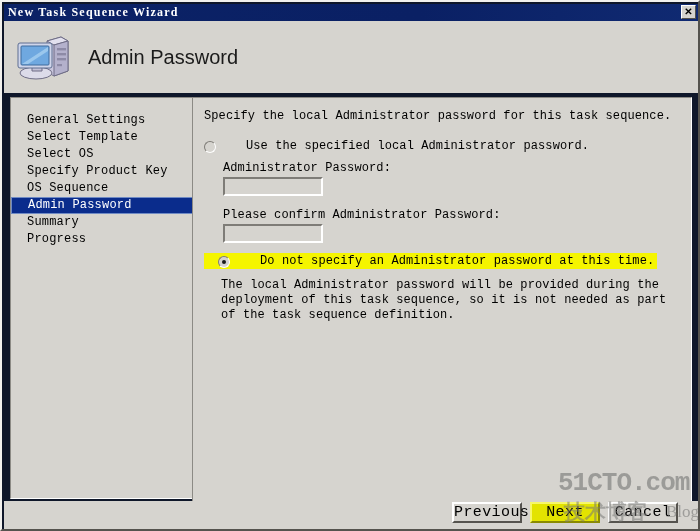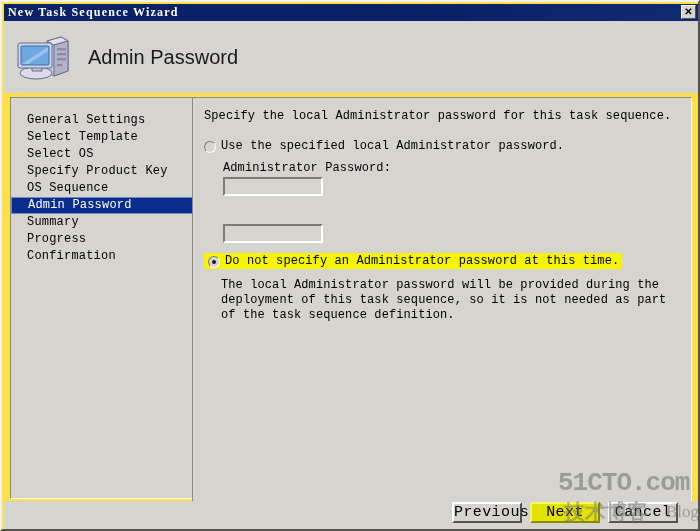--- a/index.html
+++ b/index.html
@@ -7,21 +7,21 @@
     padding: 0;
     background: #ffffff;
   }
   body {
     font-family: "Liberation Sans", sans-serif;
   }
   #app-window {
     position: relative;
     width: 700px;
     height: 531px;
-    background: #fde047;
+    background: #0f172a;
     overflow: hidden;
     box-sizing: border-box;
     border-left: 2px solid #f2f1ee;
     border-top: 2px solid #f2f1ee;
     border-right: 2px solid #55534e;
     border-bottom: 2px solid #55534e;
   }
 
   
   #titlebar {
@@ -151,26 +151,27 @@
   #intro-text {
     position: absolute;
     left: 11px;
     top: 11px;
     white-space: nowrap;
   }
   .radio-row {
     position: absolute;
     display: flex;
     align-items: flex-start;
+    gap: 25px;
   }
   #radio-row-specified { left: 11px; top: 41px; }
   #radio-row-nospecify {
     left: 11px; top: 155px;
     background: #f5f500;
-    padding: 1px 3px 1px 4px;
+    padding: 1px 3px 1px 14px;
     text-align: center;
   }
   .radio-glyph {
     width: 12px;
     height: 12px;
     border-radius: 50%;
     border-left: 1px solid #7e7c77;
     border-top: 1px solid #7e7c77;
     border-right: 1px solid #ffffff;
     border-bottom: 1px solid #ffffff;
@@ -329,35 +330,35 @@
 
   <div id="sidebar">
     <div class="sidebar-item">General Settings</div>
     <div class="sidebar-item">Select Template</div>
     <div class="sidebar-item">Select OS</div>
     <div class="sidebar-item">Specify Product Key</div>
     <div class="sidebar-item">OS Sequence</div>
     <div class="sidebar-item selected">Admin Password</div>
     <div class="sidebar-item">Summary</div>
     <div class="sidebar-item">Progress</div>
-    <div class="sidebar-item">Confirmation</div>
   </div>
 
   <div id="content">
 
     <div id="intro-text" class="mono">Specify the local Administrator password for this task sequence.</div>
 
     <div class="radio-row" id="radio-row-specified">
       <span class="radio-glyph"></span>
       <span class="radio-label mono">Use the specified local Administrator password.</span>
     </div>
 
     <div class="field-label mono" id="label-admin-password">Administrator Password:</div>
     <input class="password-box" id="input-admin-password" type="password" value="" style="">
 
+    <div class="field-label mono" id="label-confirm-password">Please confirm Administrator Password:</div>
     <input class="password-box" id="input-confirm-password" type="password" value="" style="">
 
     <div class="radio-row" id="radio-row-nospecify">
       <span class="radio-glyph checked"></span>
       <span class="radio-label mono">Do not specify an Administrator password at this time.</span>
     </div>
 
     <div id="nospecify-description" class="mono">The local Administrator password will be provided during the deployment of this task sequence, so it is not needed as part of the task sequence definition.</div>
 
   </div>

